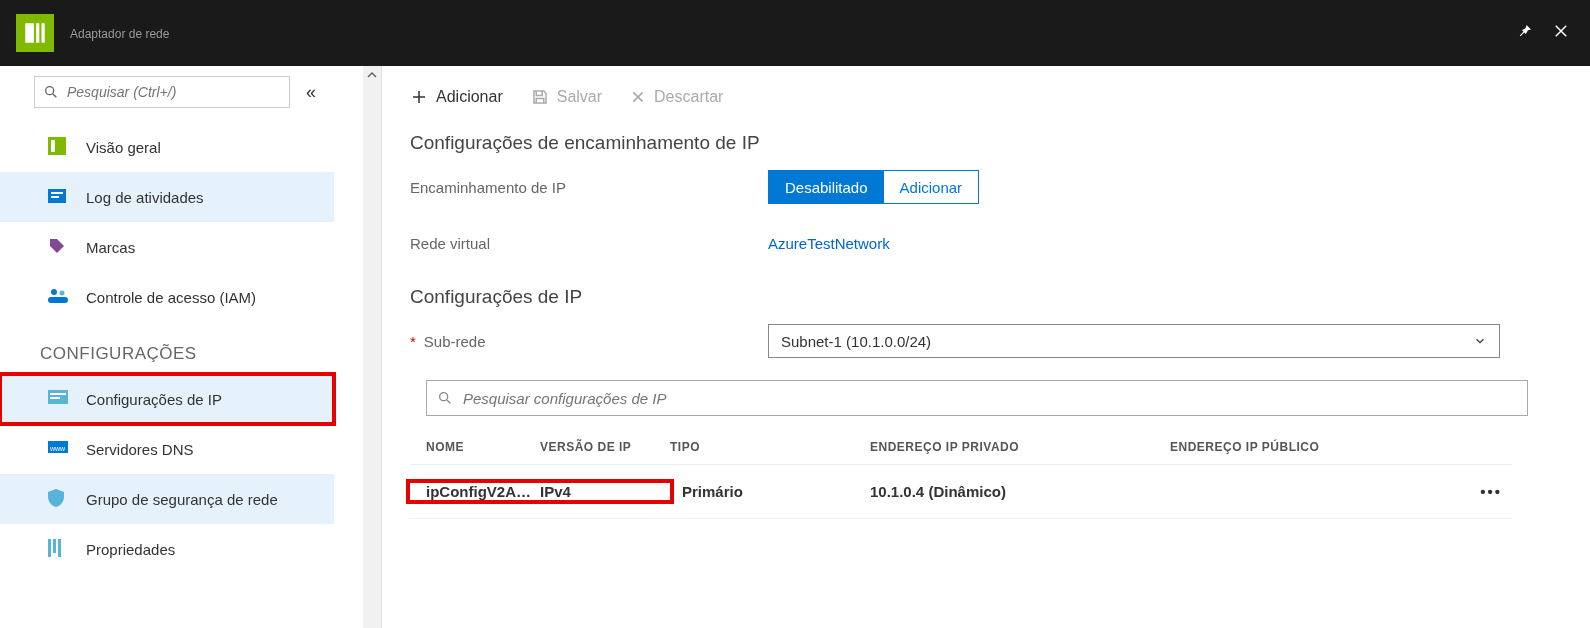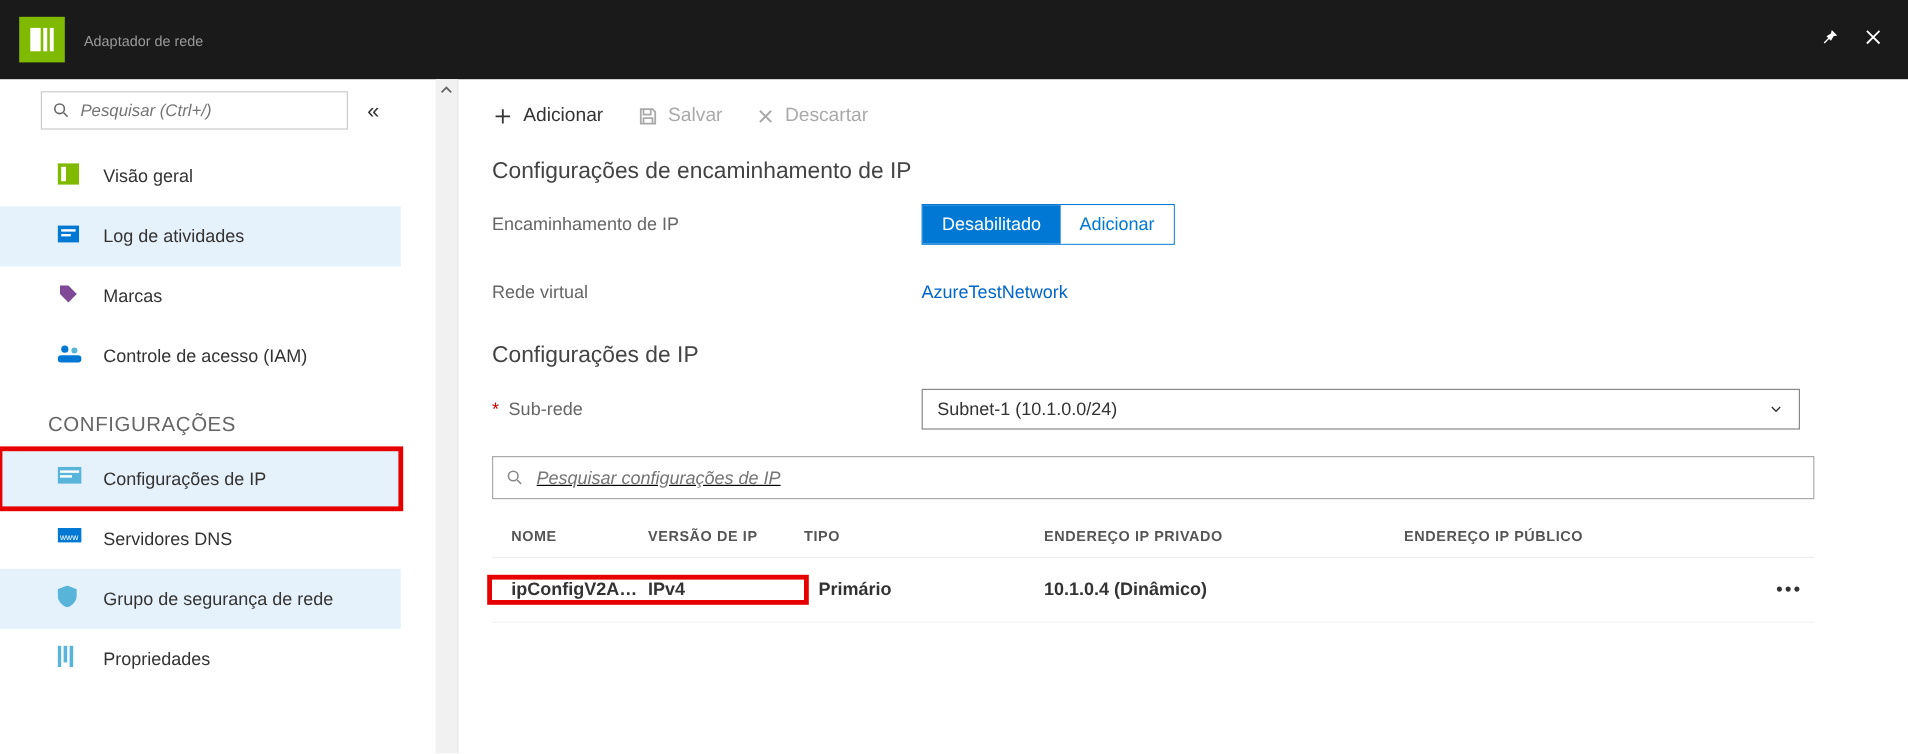--- a/index.html
+++ b/index.html
@@ -36,21 +36,21 @@
   .h2 { font-size:19px; color:#444; margin:16px 0 16px 0; font-weight:400;}
   .form-row { display:flex; align-items:center; margin-bottom:22px; min-height:34px;}
   .form-label { width:358px; font-size:15px; color:#666;}
   .req { color:#d40000; margin-right:8px;}
   .toggle { display:flex; border:1px solid #0078d4; height:34px;}
   .toggle div { padding:0 16px; display:flex; align-items:center; font-size:15px; cursor:pointer;}
   .toggle .active { background:#0078d4; color:#fff;}
   .toggle .inactive { color:#0078d4; background:#fff;}
   .link { color:#0066cc; font-size:15px;}
   .select { width:732px; border:1px solid #888; height:34px; display:flex; align-items:center; padding:0 12px; font-size:15px; color:#333; justify-content:space-between;}
-  .search-wide { width:1102px; border:1px solid #aaa; height:36px; display:flex; align-items:center; padding:0 10px; margin:18px 0 0 0; gap:10px;text-decoration:underline;}
+  .search-wide { width:1102px; border:1px solid #aaa; height:36px; display:flex; align-items:center; padding:0 10px; margin:18px 0 0 16px; gap:10px;}
   .search-wide input { border:none; outline:none; flex:1; font-style:italic; color:#888; font-size:15px; background:transparent;}
   .table { width:1102px; margin-top:14px;}
   .thead { display:flex; font-size:12px; color:#555; font-weight:600; letter-spacing:0.5px; padding:10px 0; border-bottom:1px solid #eee;}
   .trow { display:flex; font-size:15px; color:#333; padding:18px 0; align-items:center; font-weight:600; border-bottom:1px solid #f2f2f2;}
   .c1 { width:130px; padding-left:16px;}
   .c2 { width:130px;}
   .c3 { width:200px;}
   .c4 { width:300px;}
   .c5 { width:280px;}
   .c6 { flex:1; text-align:right; padding-right:10px; letter-spacing:2px; font-weight:bold;}

